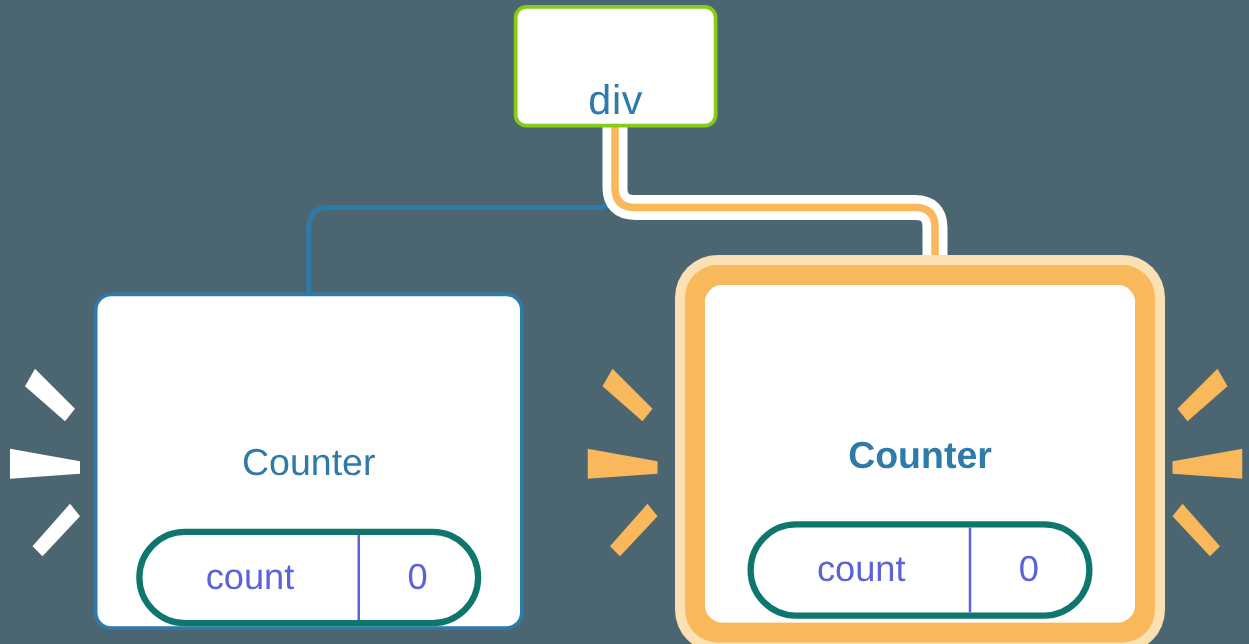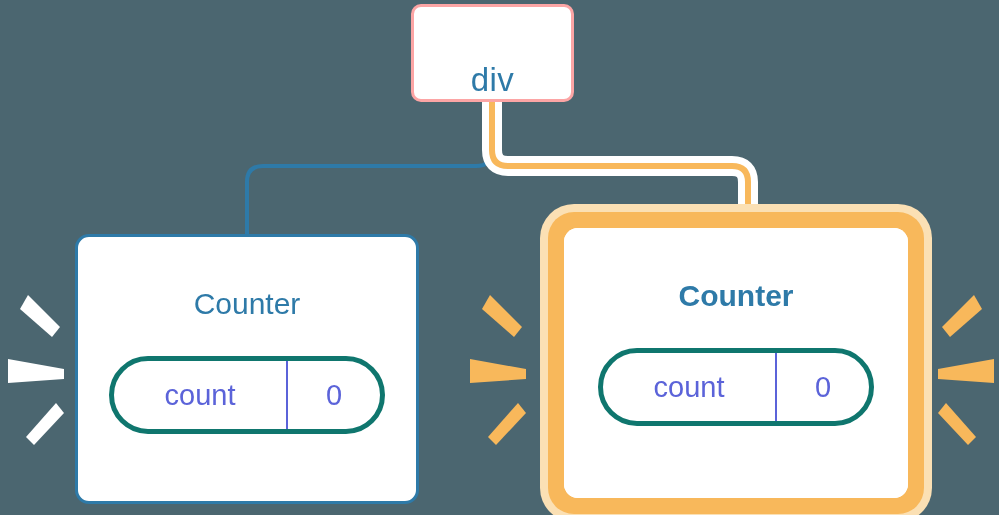--- a/index.html
+++ b/index.html
@@ -34,35 +34,35 @@
     display: flex;
     flex-direction: column;
     align-items: center;
   }
 
   .node-div {
     left: 411px;
     top: 4px;
     width: 163px;
     height: 98px;
-    border: 3px solid #fca5a5;
+    border: 3px solid #84cc16;
     border-radius: 10px;
     justify-content: center;
   }
   .node-div .node-title {
     font-size: 33px;
     color: #2e7aa8;
     letter-spacing: 0.5px;
   }
 
   .node-counter {
     width: 344px;
     height: 270px;
     border-radius: 14px;
-    justify-content: flex-start;
+    justify-content: flex-end;
   }
 
   .counter-left {
     left: 75px;
     top: 234px;
     border: 3px solid #2e7aa8;
   }
   .counter-right {
     left: 564px;
     top: 228px;

